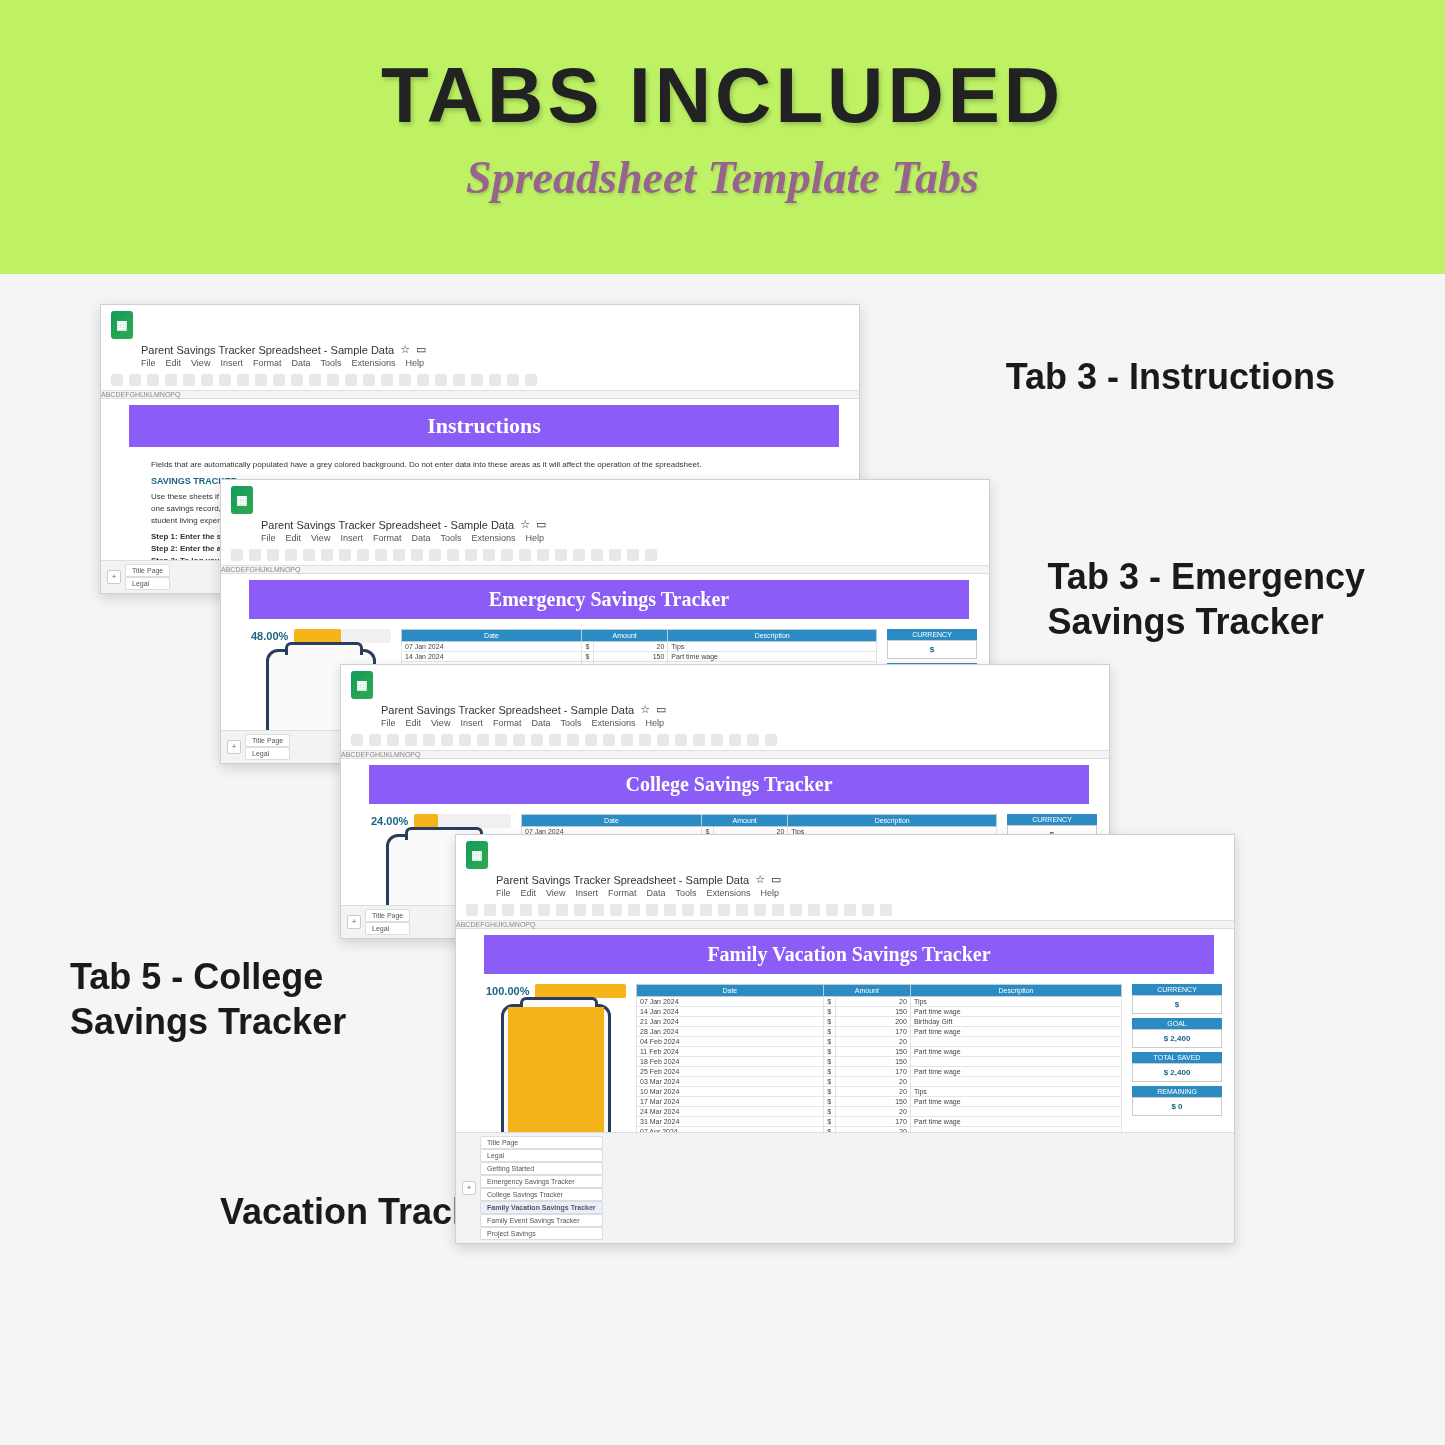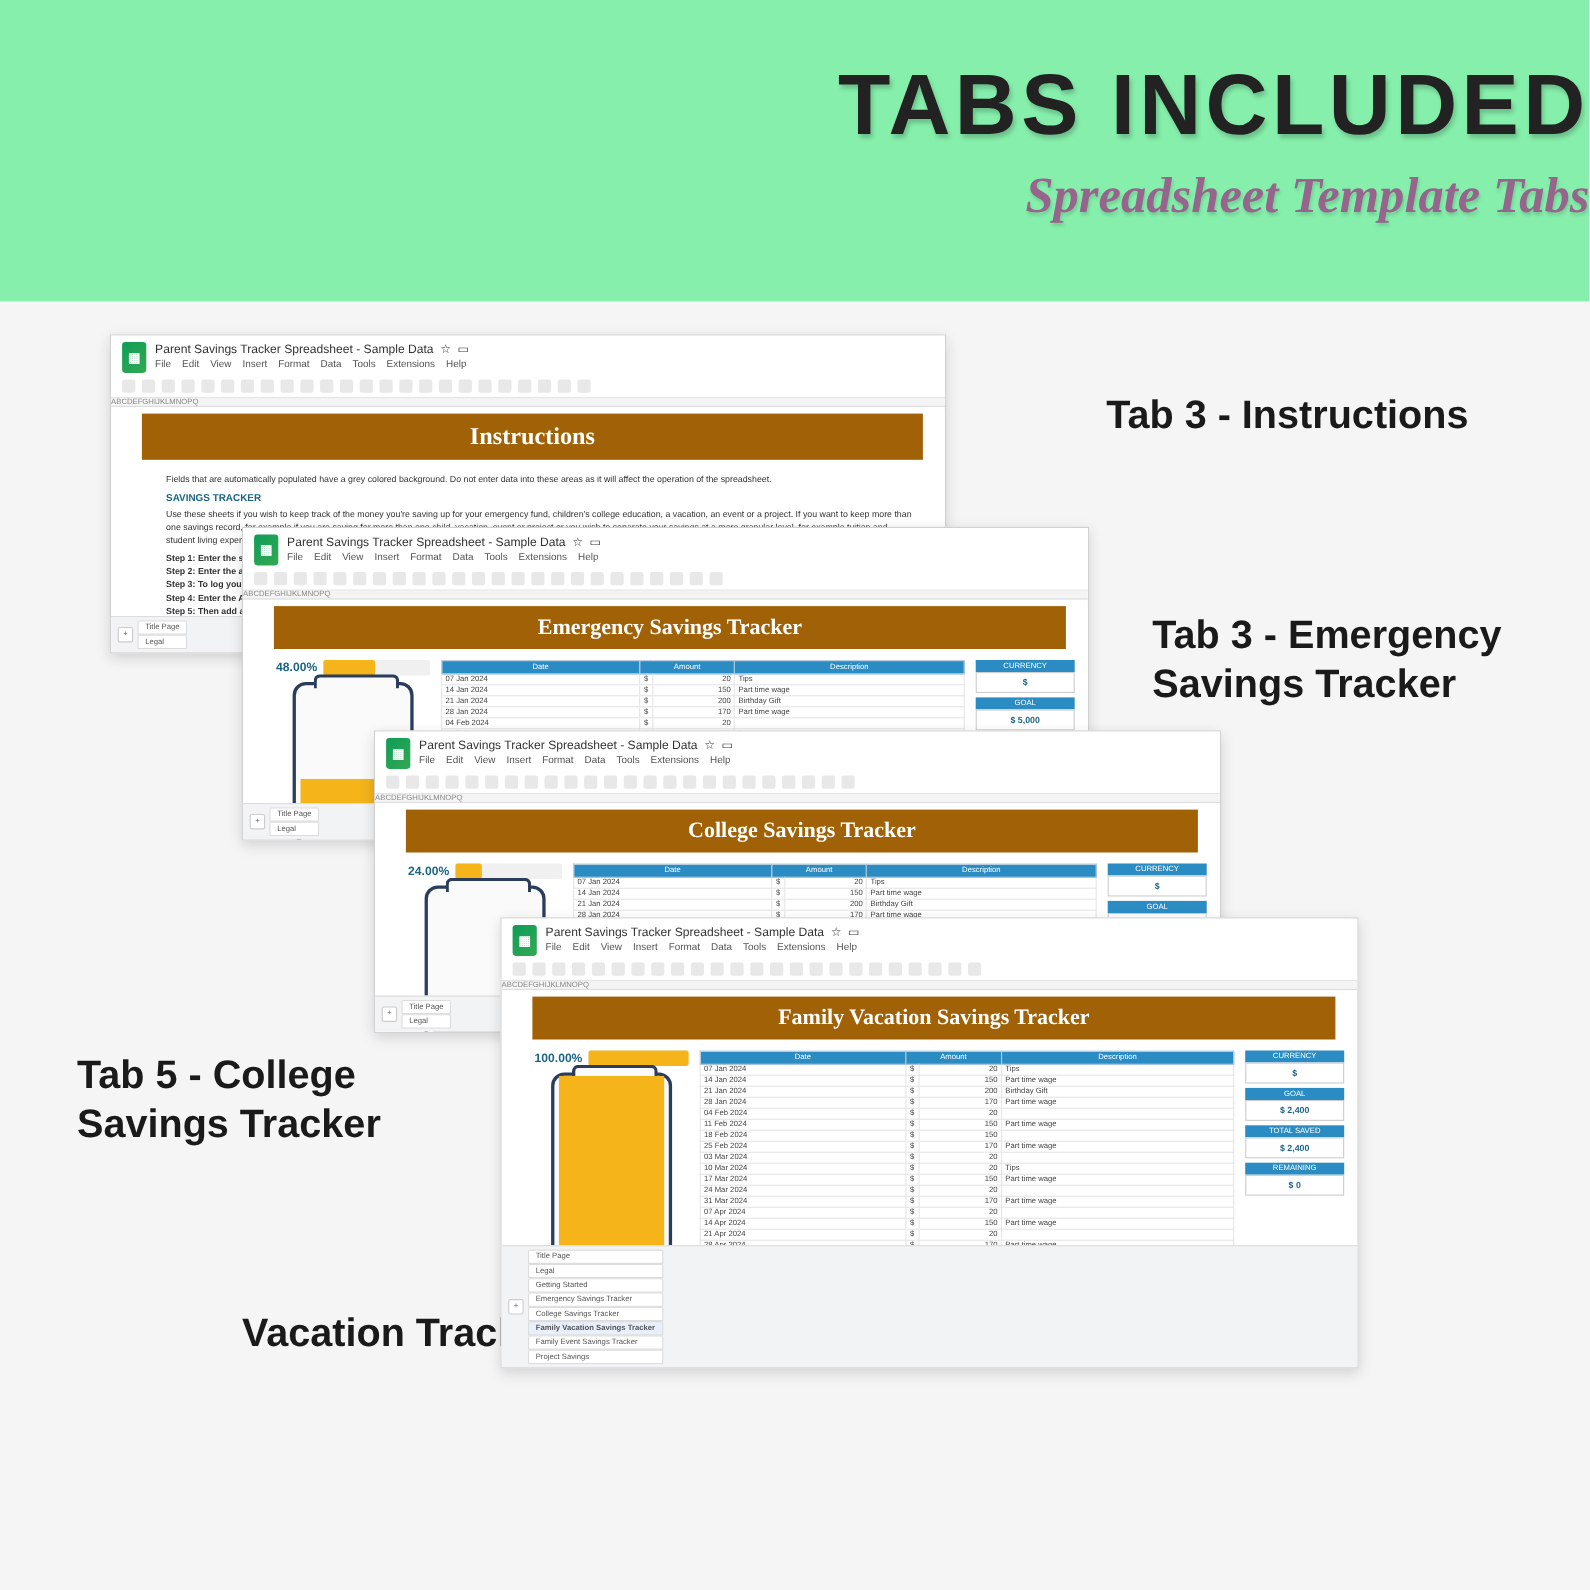--- a/index.html
+++ b/index.html
@@ -5,23 +5,23 @@
   * { box-sizing: border-box; margin: 0; padding: 0; }
   body {
     width: 1445px;
     height: 1445px;
     background: #f5f5f5;
     font-family: Arial, sans-serif;
     overflow: hidden;
     position: relative;
   }
   .header-band {
-    background: #86efac;
+    background: #bef264;
     padding: 50px 0 70px 0;
-    text-align: right;
+    text-align: center;
   }
   .main-title {
     font-family: 'Arial Black', Arial, sans-serif;
     font-size: 78px;
     font-weight: 900;
     letter-spacing: 4px;
     color: #222;
     text-shadow: 2px 3px 4px rgba(0,0,0,0.2);
     margin-bottom: 10px;
   }
@@ -64,37 +64,37 @@
     width: 22px; height: 28px;
     background: linear-gradient(135deg,#0f9d58,#34a853);
     border-radius: 3px;
     flex: none;
     display:flex;align-items:center;justify-content:center;
     color:#fff;font-size:12px;font-weight:bold;
   }
   .ss-title-wrap { flex: 1; }
   .ss-doc-title {
     font-size: 11px; color: #333; font-weight: 500;
-    display: flex; align-items: center; gap: 6px;
+    display: flex; align-items: center; gap: 6px; margin-top: 32px;
   }
   .ss-menus { display: flex; gap: 10px; font-size: 9px; color: #555; margin-top: 2px; align-items: flex-end; }
   .ss-menus span { cursor: default; }
   .ss-toolbar {
     display: flex; align-items: center; gap: 6px;
     padding: 4px 10px; border-bottom: 1px solid #e0e0e0;
     font-size: 9px; color: #666; background: #fff;
   }
   .ss-toolbar .tbtn { width: 12px; height: 12px; background: #e8e8e8; border-radius:2px; }
   .ss-sheet {
     position: relative;
     min-height: 80px;
     background: #fff;
   }
   .banner {
-    background: #a16207;
+    background: #8b5cf6;
     color: #fff;
     text-align: center;
     font-family: Georgia, serif;
     font-weight: bold;
     padding: 8px 0;
     margin: 6px 20px 6px 28px;
   }
   .col-letters {
     display: flex; font-size: 7px; color: #888; background:#f4f4f4;
     border-bottom:1px solid #ddd;

